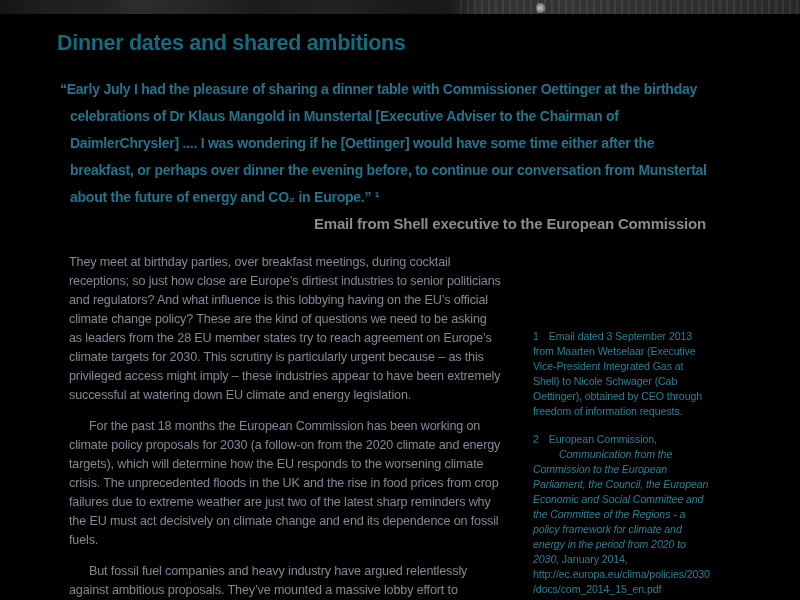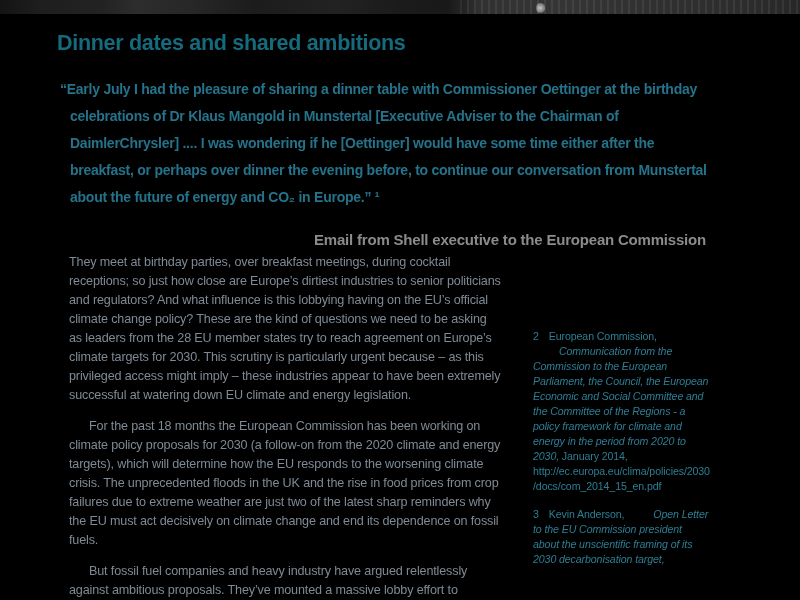--- a/index.html
+++ b/index.html
@@ -36,21 +36,21 @@
   .quote{
     position:absolute;left:70px;top:76px;width:650px;
     color:#25738b;
   }
   .quote p{
     margin:0;
     font-size:14px;font-weight:bold;line-height:27px;letter-spacing:-0.25px;
     text-indent:-10px;
   }
   .quote .attribution{
-    margin-top:20px;padding-right:14px;
+    margin-top:4px;padding-right:14px;
     text-align:right;
     font-size:15px;font-weight:bold;letter-spacing:-0.2px;
     color:#8b8b8b;
   }
   .body-col{
     position:absolute;left:57px;top:241px;width:458px;
     color:#7f8a94;
     font-size:12.6px;line-height:19px;letter-spacing:-0.15px;
   }
   .body-col p{margin:12px;}
@@ -81,17 +81,18 @@
     <div class="attribution">Email from Shell executive to the European Commission</div>
   </div>
 
   <div class="body-col">
       <p>They meet at birthday parties, over breakfast meetings, during cocktail receptions; so just how close are Europe’s dirtiest industries to senior politicians and regulators? And what influence is this lobbying having on the EU’s official climate change policy? These are the kind of questions we need to be asking as leaders from the 28 EU member states try to reach agreement on Europe’s climate targets for 2030. This scrutiny is particularly urgent because – as this privileged access might imply – these industries appear to have been extremely successful at watering down EU climate and energy legislation.</p>
       <p>For the past 18 months the European Commission has been working on climate policy proposals for 2030 (a follow-on from the 2020 climate and energy targets), which will determine how the EU responds to the worsening climate crisis. The unprecedented floods in the UK and the rise in food prices from crop failures due to extreme weather are just two of the latest sharp reminders why the EU must act decisively on climate change and end its dependence on fossil fuels.</p>
       <p>But fossil fuel companies and heavy industry have argued relentlessly against ambitious proposals. They’ve mounted a massive lobby effort to convince the EU’s most senior politicians that ‘green’ legislation can’t be allowed in times of economic crisis. As we’ll see below, this argument is entirely disingenuous, harming the economy as well as the environment. In maintaining the status quo, polluting industry protects short-term profits and continues business-as-usual, no matter what the cost to EU citizens.</p>
     </div>
 
   <div class="footnotes-col">
+      <div class="footnote"><span class="fn-num">1</span><span>Email dated 3 September 2013 from Maarten Wetselaar (Executive Vice-President Integrated Gas at Shell) to Nicole Schwager (Cab Oettinger), obtained by CEO through freedom of information requests.</span></div>
       <div class="footnote"><span class="fn-num">2</span><span>European Commission, </span><span class="italic">Communication from the Commission to the European Parliament, the Council, the European Economic and Social Committee and the Committee of the Regions - a policy framework for climate and energy in the period from 2020 to 2030,</span><span> January 2014, http://ec.europa.eu/clima/policies/2030/docs/com_2014_15_en.pdf</span></div>
       <div class="footnote"><span class="fn-num">3</span><span>Kevin Anderson, </span><span class="italic">Open Letter to the EU Commission president about the unscientific framing of its 2030 decarbonisation target,</span></div>
     </div>
 
 </div>
 
 </body></html>

